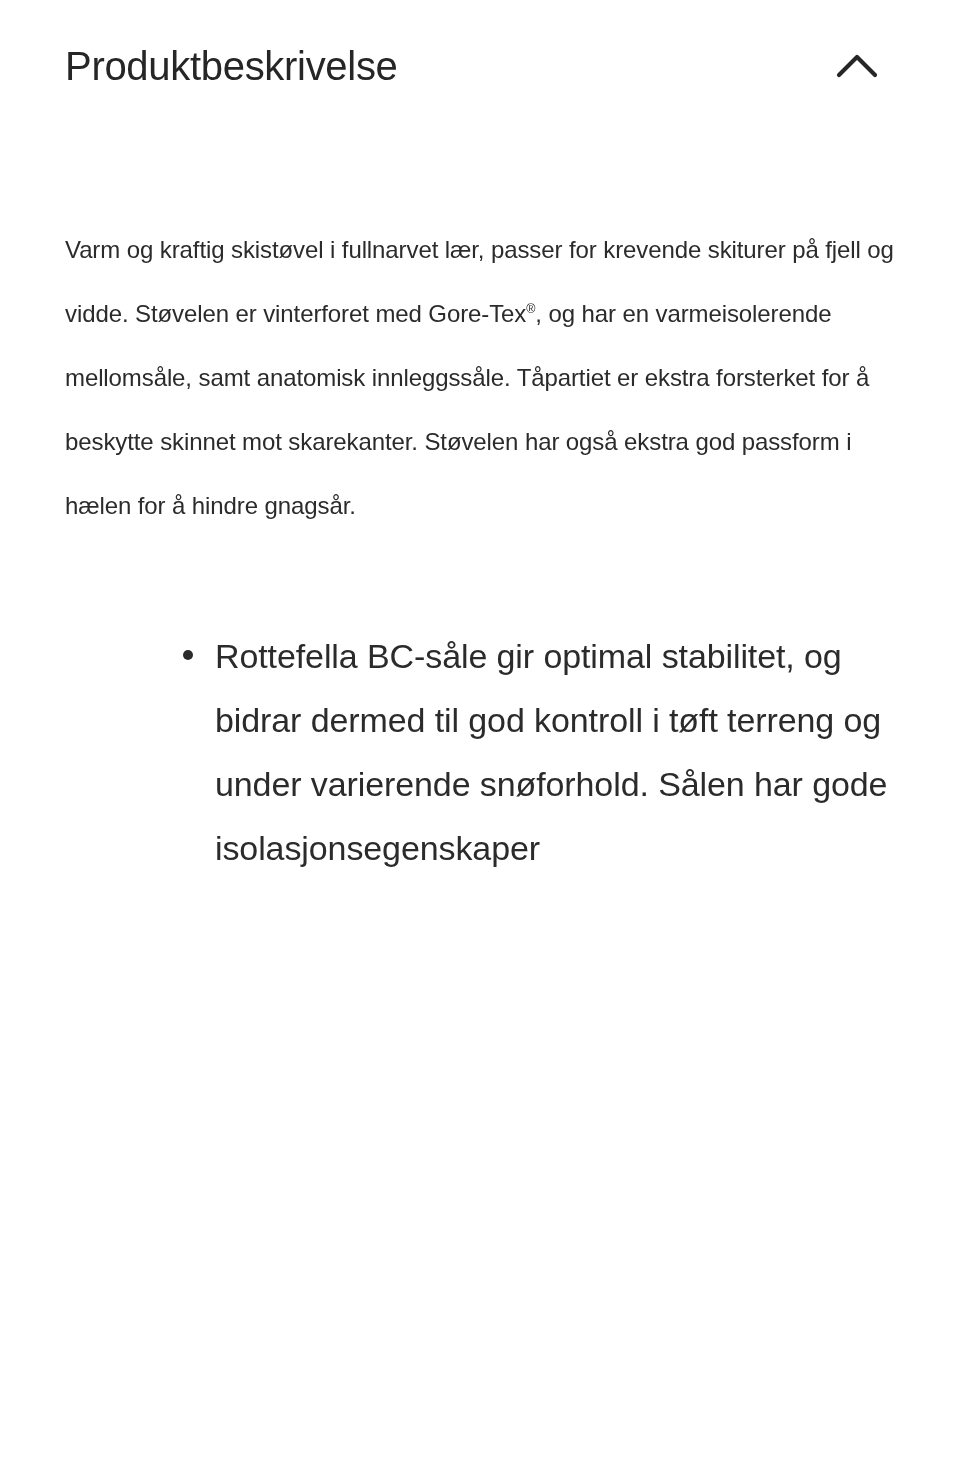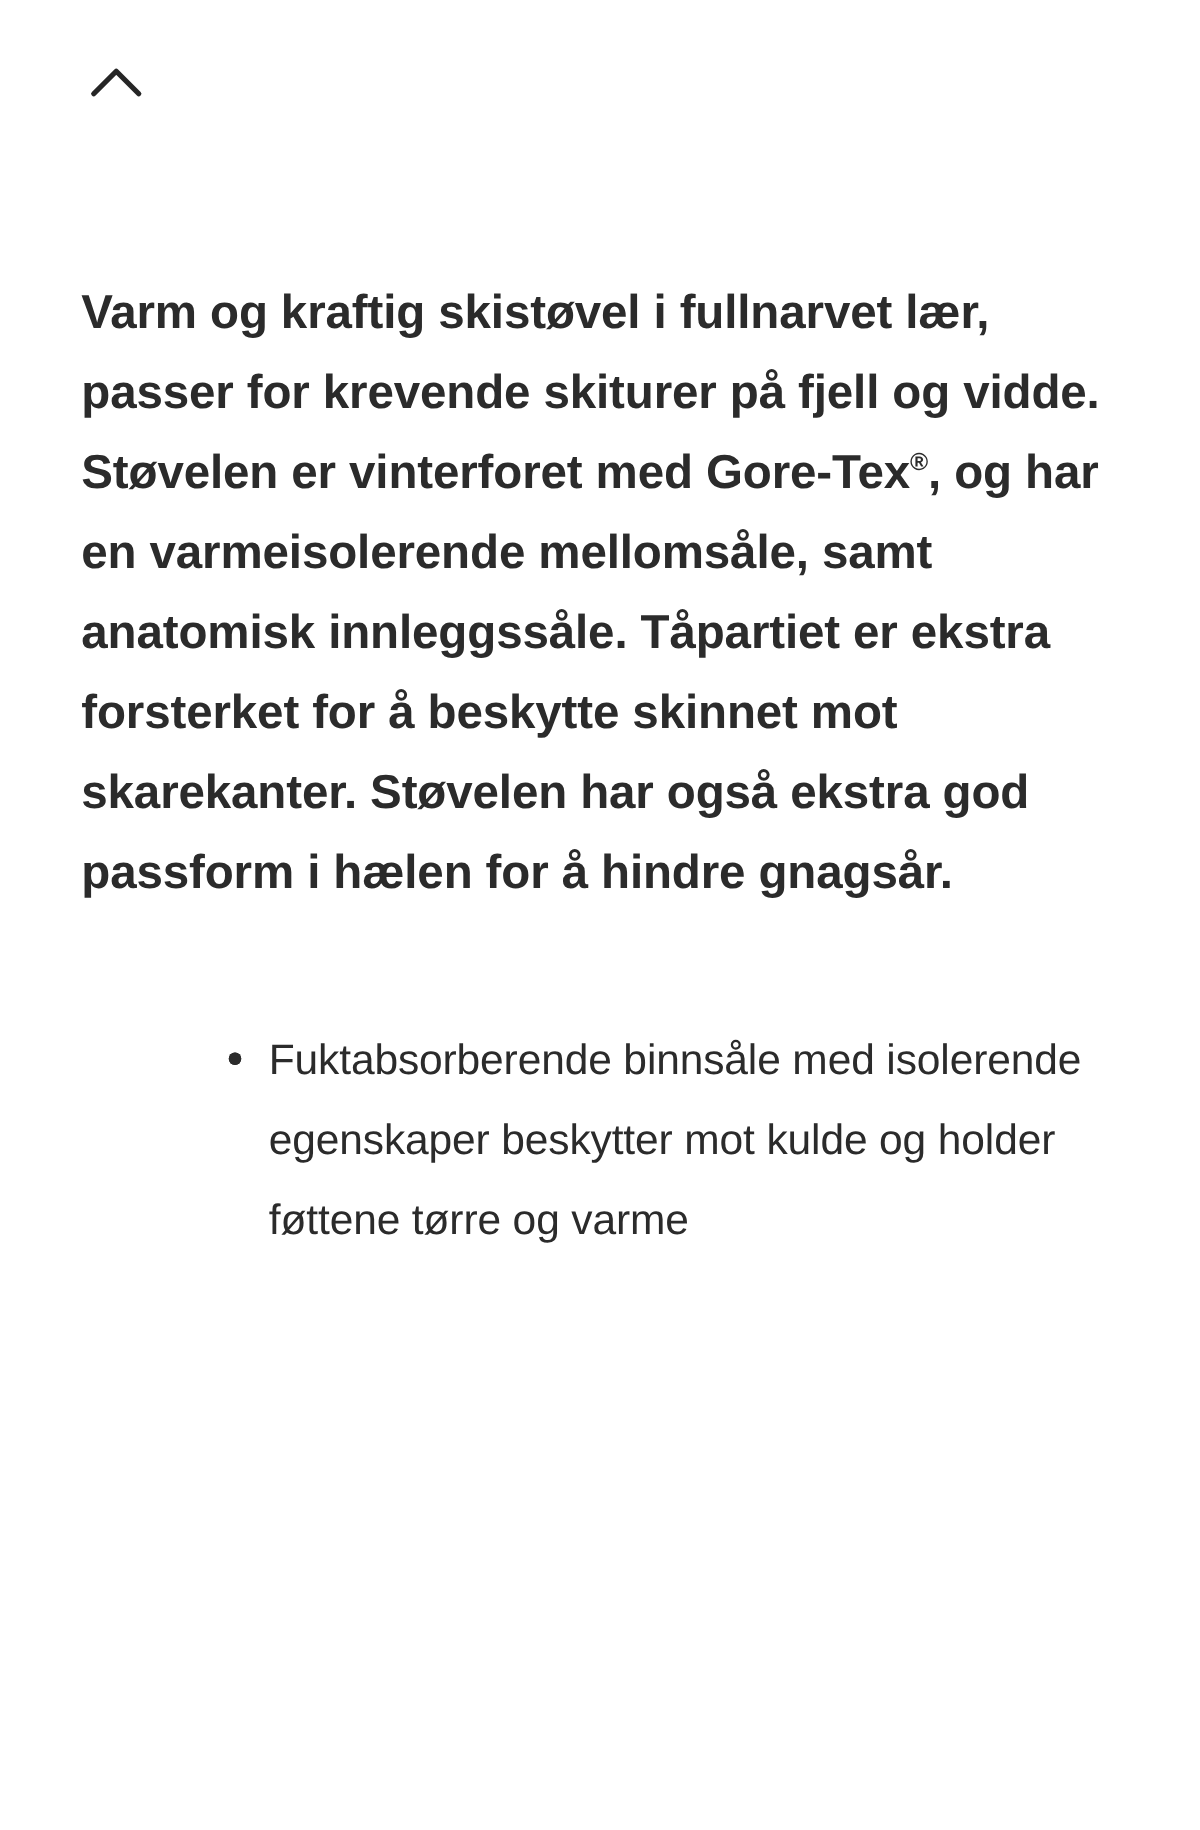--- a/index.html
+++ b/index.html
@@ -60,23 +60,23 @@
   }
 
   .chevron-btn svg { display: block; }
 
   
   .accordion-body {
     padding: 0 60px 0 65px;
   }
 
   .desc-paragraph {
-    font-size: 38px;
+    font-size: 24px;
     line-height: 64px;
-    font-weight: 700;
+    font-weight: 400;
     letter-spacing: -0.1px;
     color: #2b2b2b;
     max-width: 845px;
     margin: 0;
     padding-top: 86px;
   }
 
   .desc-paragraph sup {
     font-size: 0.52em;
     vertical-align: super;
@@ -110,38 +110,36 @@
     border-radius: 50%;
     background: #2b2b2b;
   }
 </style>
 </head>
 <body>
 
 <div class="panel">
 
   <div class="accordion-header">
+    <h2 class="accordion-title">Produktbeskrivelse</h2>
 
     <span class="chevron-btn">
       <span>
         <svg width="42" height="26" viewBox="0 0 42 26" fill="none" aria-hidden="true">
           <path d="M3 22 L21 4 L39 22" stroke="#262626" stroke-width="4.2" stroke-linecap="round" stroke-linejoin="round" fill="none"></path>
         </svg>
       </span>
     </span>
   </div>
 
   <div class="accordion-body">
 
     <p class="desc-paragraph"><span>Varm og kraftig skistøvel i fullnarvet lær, passer for krevende skiturer på fjell og vidde. Støvelen er vinterforet med Gore-Tex</span><sup>®</sup><span>, og har en varmeisolerende mellomsåle, samt anatomisk innleggssåle. Tåpartiet er ekstra forsterket for å beskytte skinnet mot skarekanter. Støvelen har også ekstra god passform i hælen for å hindre gnagsår.</span></p>
 
     <ul class="feature-list">
       <li class="feature-item">
         <span class="feature-bullet"></span>
-      </li>
-      <li class="feature-item">
-        <span class="feature-bullet"></span>
-        <span>Fuktabsorberende binnsåle med isolerende egenskaper beskytter mot kulde og holder føttene tørre og varme</span>
+        <span>Rottefella BC-såle gir optimal stabilitet, og bidrar dermed til god kontroll i tøft terreng og under varierende snøforhold. Sålen har gode isolasjonsegenskaper</span>
       </li>
     </ul>
 
   </div>
 </div>
 
 </body></html>

